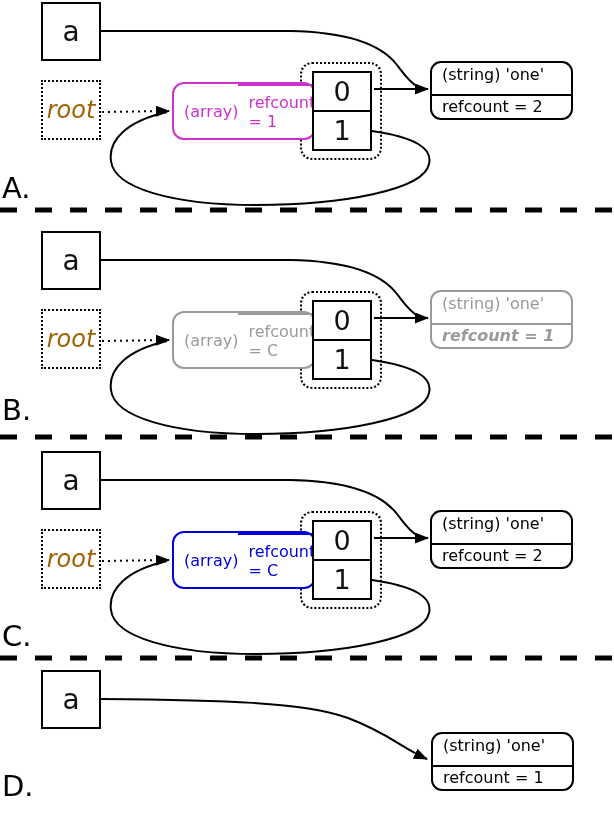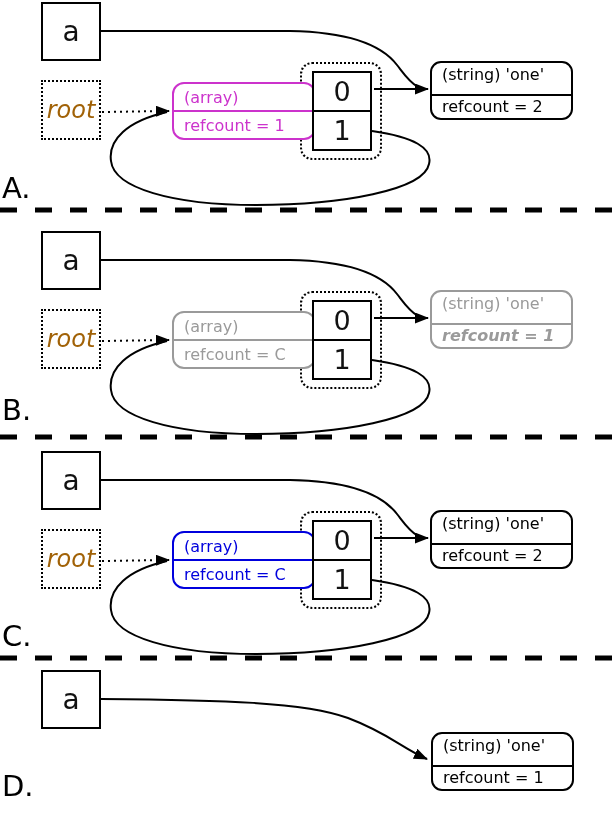--- a/index.html
+++ b/index.html
@@ -7,21 +7,21 @@
          font-family:"DejaVu Sans","Liberation Sans",sans-serif;}
   svg.layer{position:absolute;left:0;top:0;z-index:5;pointer-events:none;}
   .sq{position:absolute;width:60px;height:59px;border:2px solid #000;background:#fff;
       box-sizing:border-box;display:flex;align-items:center;justify-content:center;
       font-size:28px;color:#111;z-index:2;}
   .rootbox{position:absolute;width:60px;height:60px;border:2px dotted #000;background:#fff;
       box-sizing:border-box;display:flex;align-items:center;justify-content:center;
       font-size:24px;font-style:italic;color:#a16207;z-index:2;}
   .arraybox{position:absolute;left:172px;width:144px;height:58px;border:2px solid currentColor;
       border-radius:12px;background:#fff;box-sizing:border-box;z-index:2;
-      display:flex;flex-direction:column;font-size:16px;}
+      display:flex;font-size:16px;}
   .dottedwrap{position:absolute;left:300px;width:82px;height:98px;border:2px dotted #000;
       border-radius:12px;box-sizing:border-box;z-index:1;}
   .cells{position:absolute;left:312px;width:60px;height:80px;border:2px solid #000;background:#fff;
       box-sizing:border-box;z-index:3;display:flex;flex-direction:column;font-size:27px;color:#111;}
   .cells .cell{flex:1;display:flex;align-items:center;justify-content:center;}
   .cells .cell + .cell{border-top:2px solid #000;}
   .stringbox{position:absolute;left:430px;width:143px;height:59px;border:2px solid currentColor;
       border-radius:11px;background:#fff;box-sizing:border-box;z-index:2;
       display:flex;flex-direction:column;font-size:16px;gap:8px;}
   .brow{flex:1;display:flex;align-items:center;padding-left:10px;}

